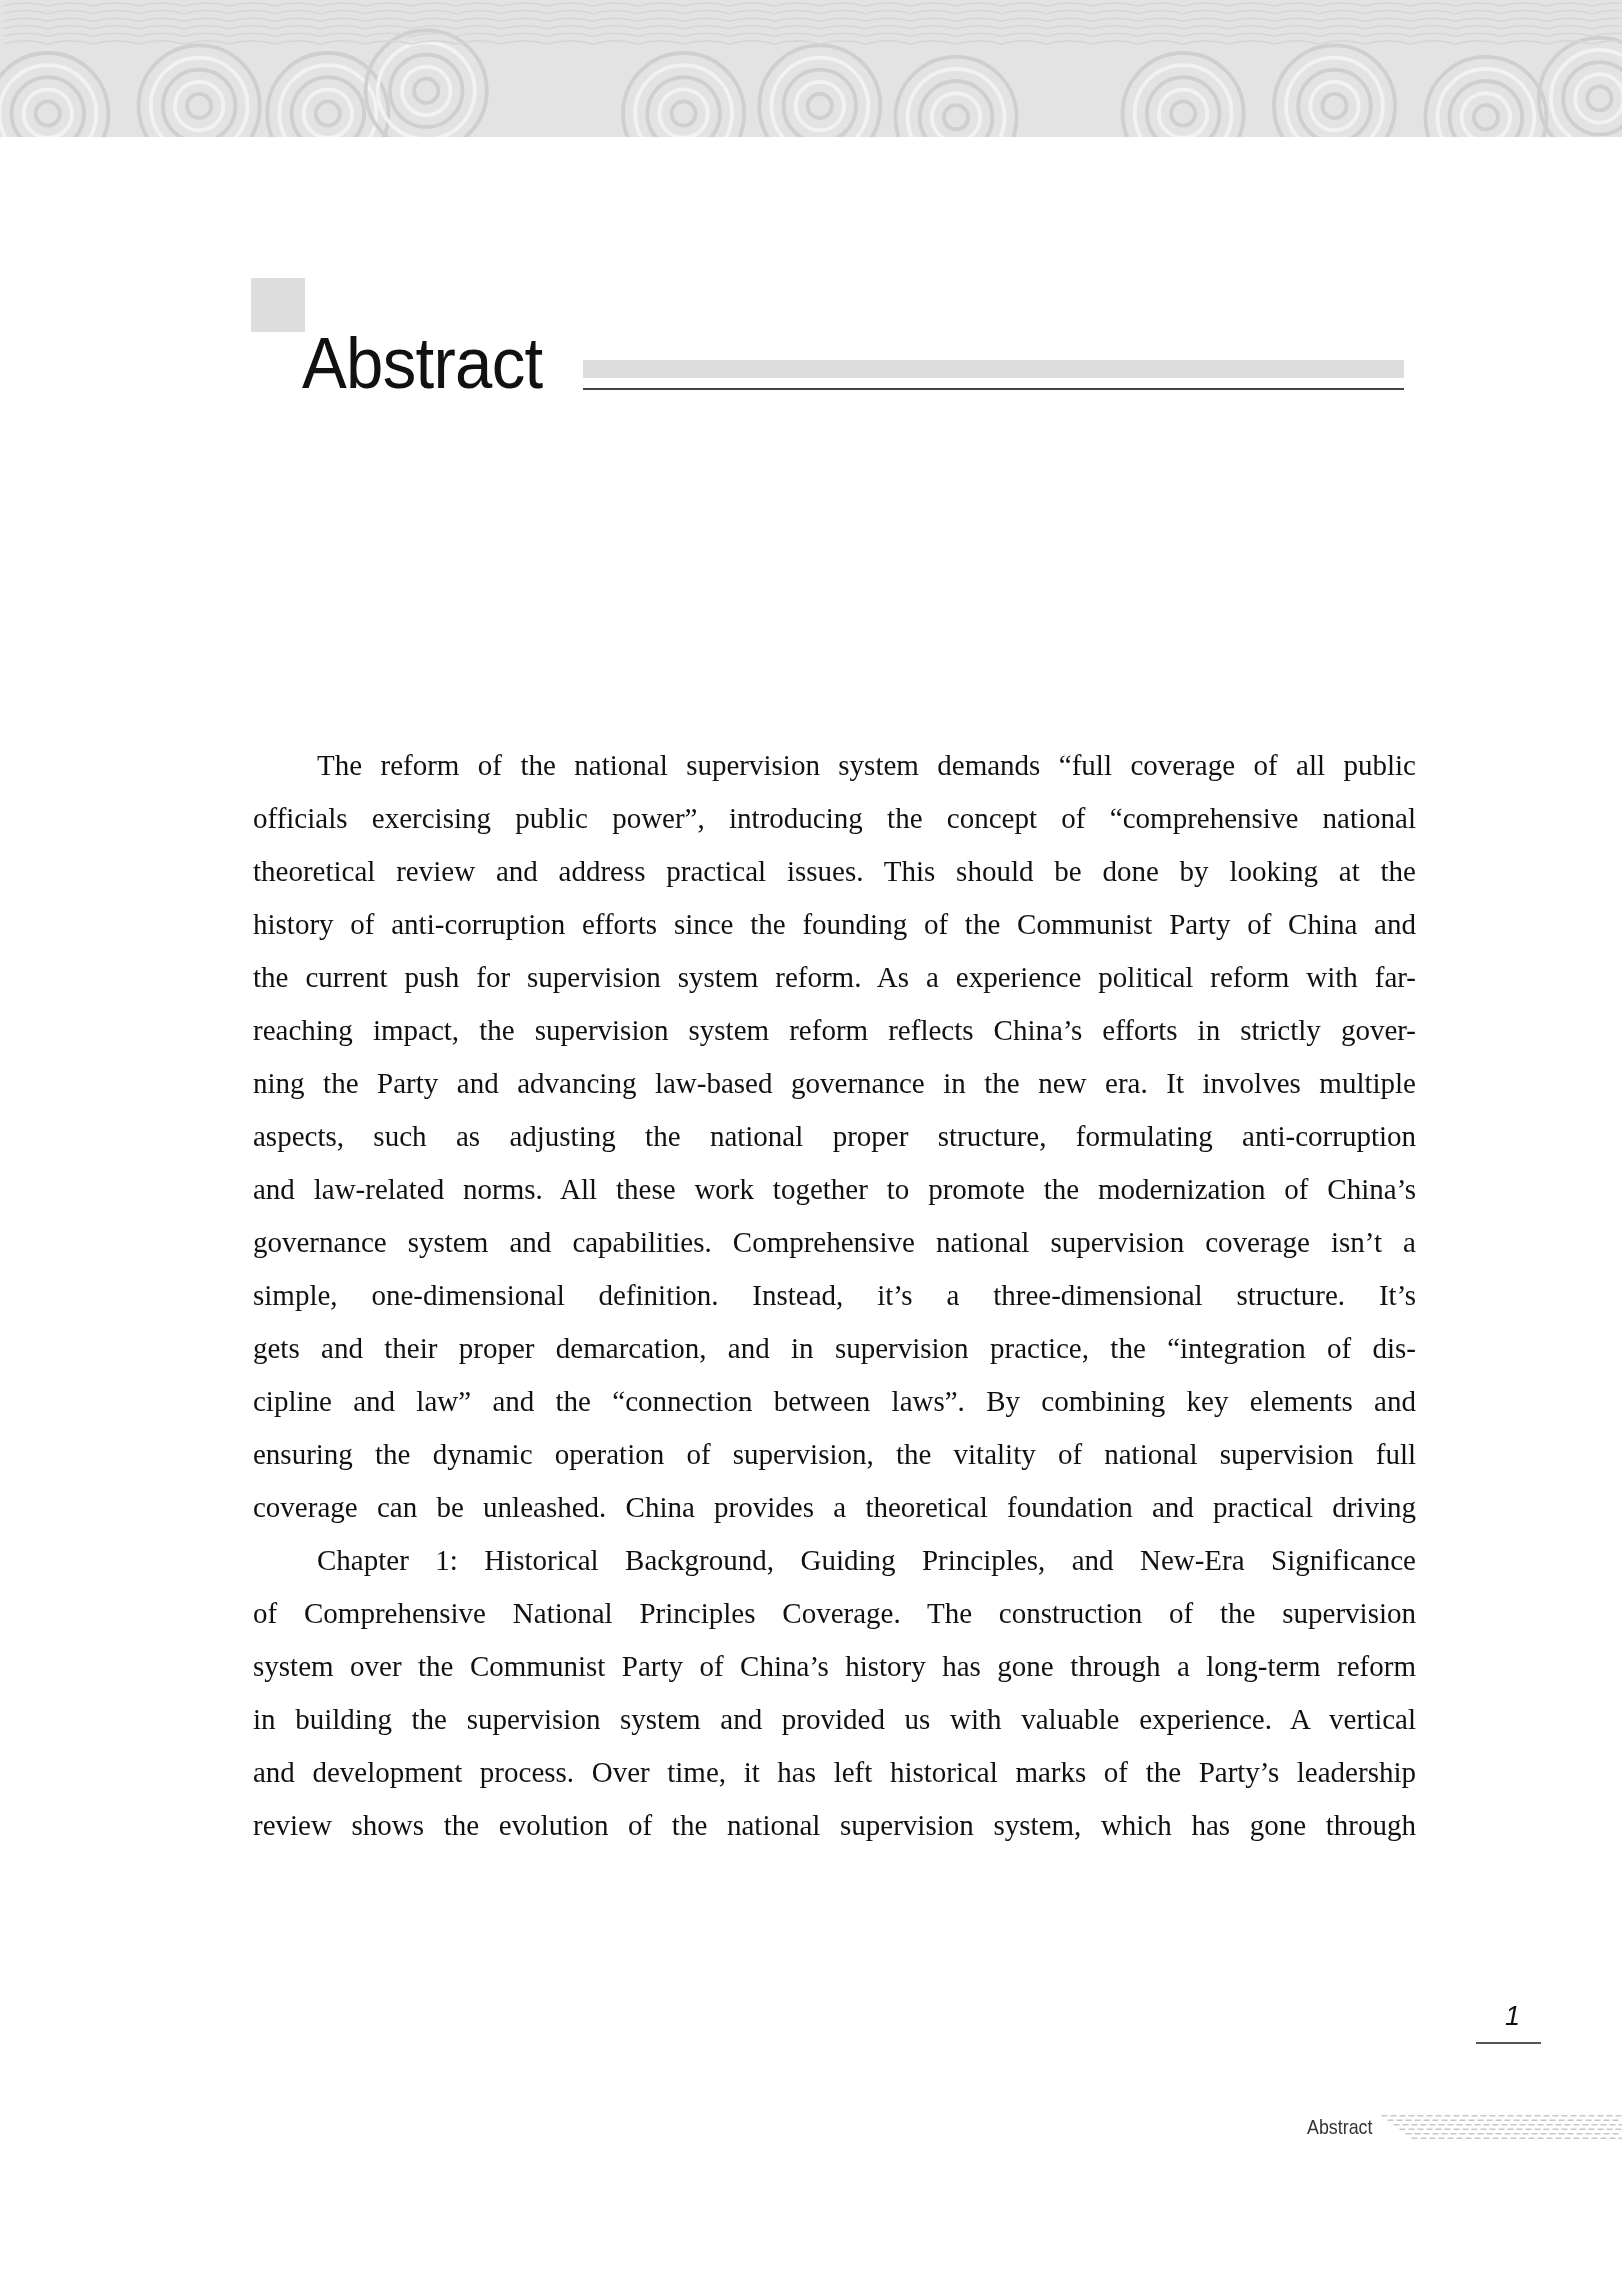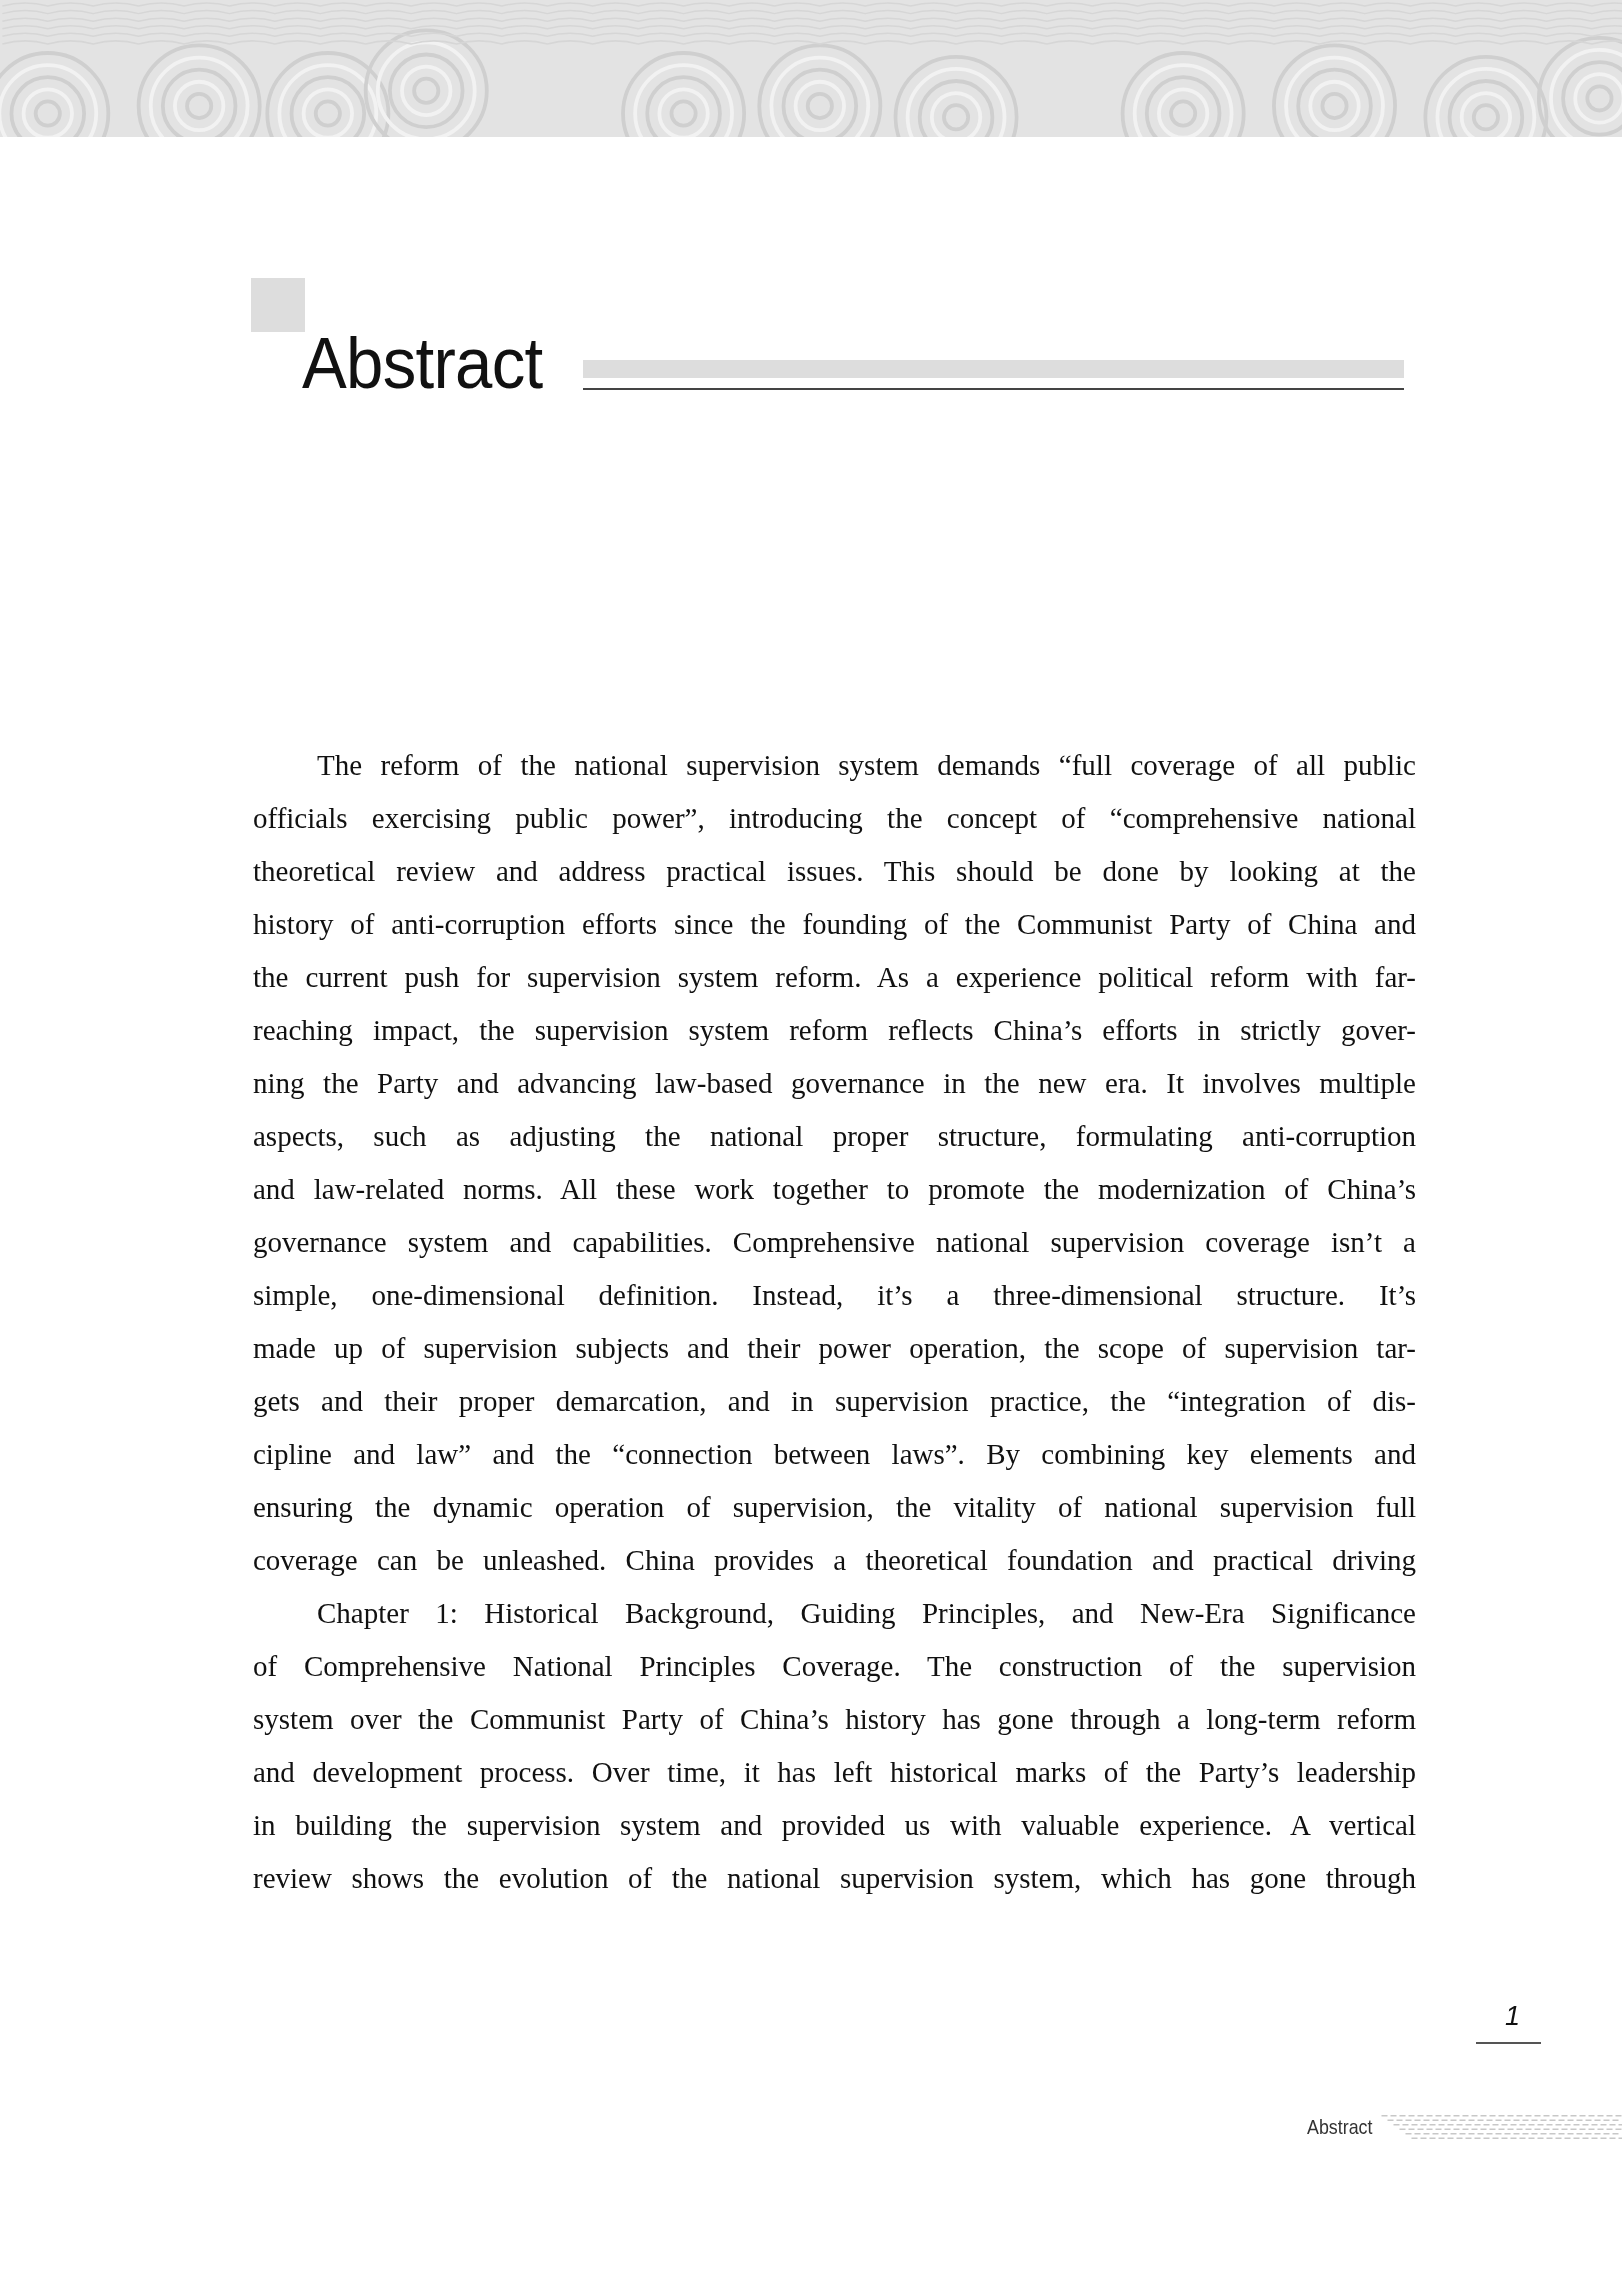--- a/index.html
+++ b/index.html
@@ -140,32 +140,31 @@
       <span class="line">officials exercising public power”, introducing the concept of “comprehensive national</span>
       <span class="line">theoretical review and address practical issues. This should be done by looking at the</span>
       <span class="line">history of anti-corruption efforts since the founding of the Communist Party of China and</span>
       <span class="line">the current push for supervision system reform. As a experience political reform with far-</span>
       <span class="line">reaching impact, the supervision system reform reflects China’s efforts in strictly gover-</span>
       <span class="line">ning the Party and advancing law-based governance in the new era. It involves multiple</span>
       <span class="line">aspects, such as adjusting the national proper structure, formulating anti-corruption</span>
       <span class="line">and law-related norms. All these work together to promote the modernization of China’s</span>
       <span class="line">governance system and capabilities. Comprehensive national supervision coverage isn’t a</span>
       <span class="line">simple, one-dimensional definition. Instead, it’s a three-dimensional structure. It’s</span>
-      <span class="line">made up of supervision subjects and their power operation, the scope of supervision tar-</span>
       <span class="line">gets and their proper demarcation, and in supervision practice, the “integration of dis-</span>
       <span class="line">cipline and law” and the “connection between laws”. By combining key elements and</span>
       <span class="line">ensuring the dynamic operation of supervision, the vitality of national supervision full</span>
       <span class="line">coverage can be unleashed. China provides a theoretical foundation and practical driving</span>
     </div>
     <div>
       <span class="line indent">Chapter 1: Historical Background, Guiding Principles, and New-Era Significance</span>
       <span class="line">of Comprehensive National Principles Coverage. The construction of the supervision</span>
       <span class="line">system over the Communist Party of China’s history has gone through a long-term reform</span>
+      <span class="line">in building the supervision system and provided us with valuable experience. A vertical</span>
       <span class="line">and development process. Over time, it has left historical marks of the Party’s leadership</span>
-      <span class="line">in building the supervision system and provided us with valuable experience. A vertical</span>
       <span class="line">review shows the evolution of the national supervision system, which has gone through</span>
     </div>
   </div>
 
 <div class="page-number">1</div>
 <div class="page-number-rule"></div>
 
 <div class="footer-label">Abstract</div>
 <svg class="footer-dots" id="footer-dots" viewBox="0 0 320 40" width="243" height="30">
     <rect x="0" y="4" width="8" height="2" fill="#c8c8c8"></rect>

